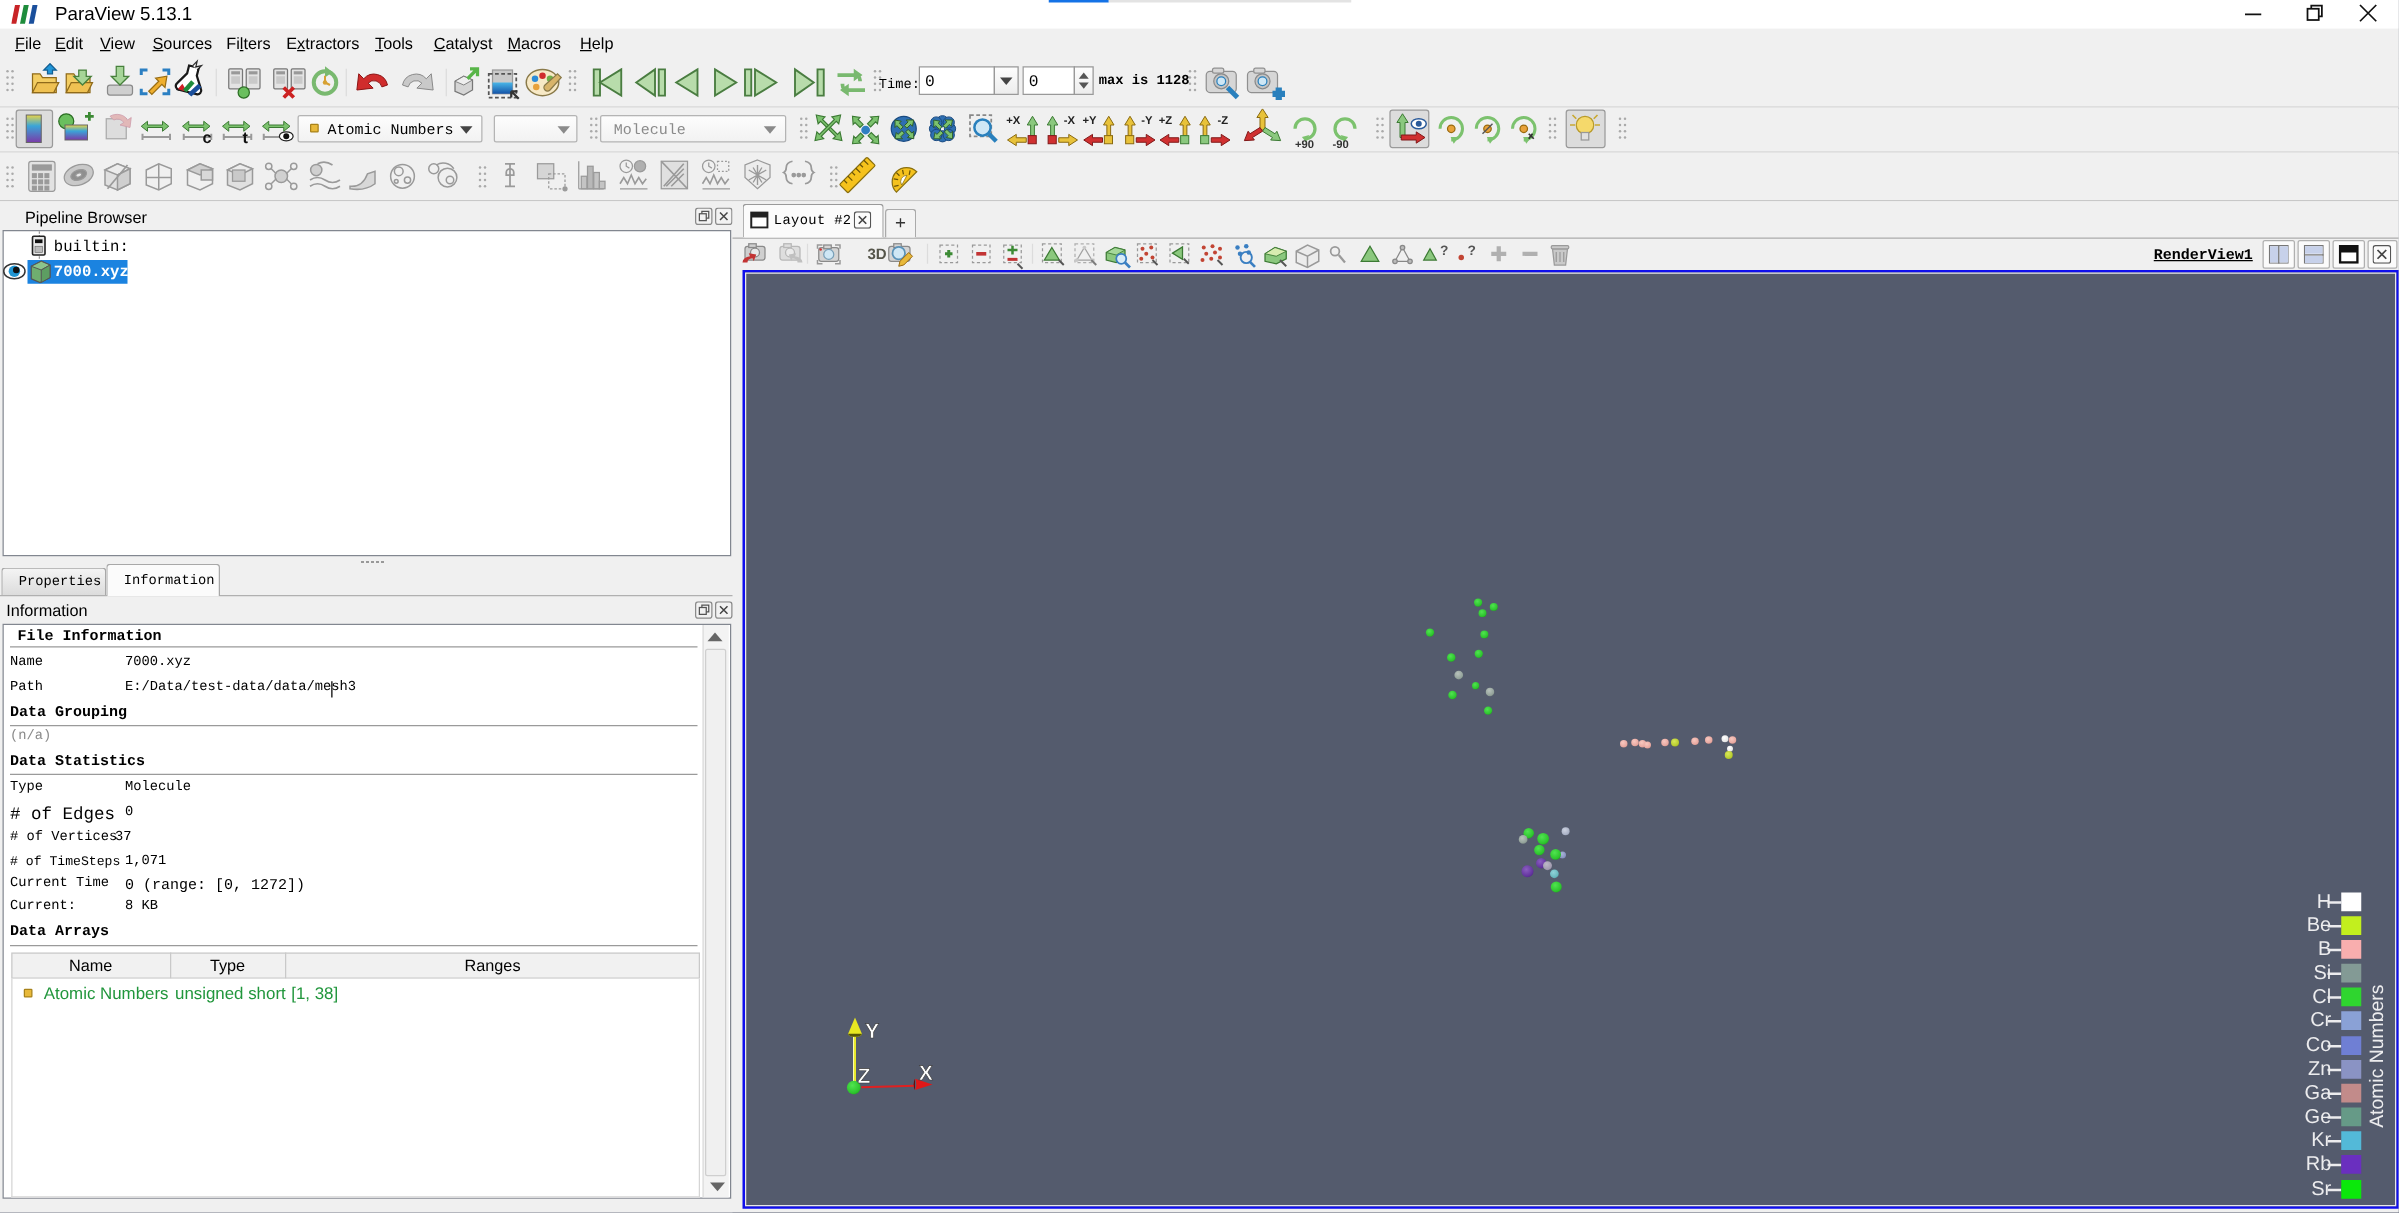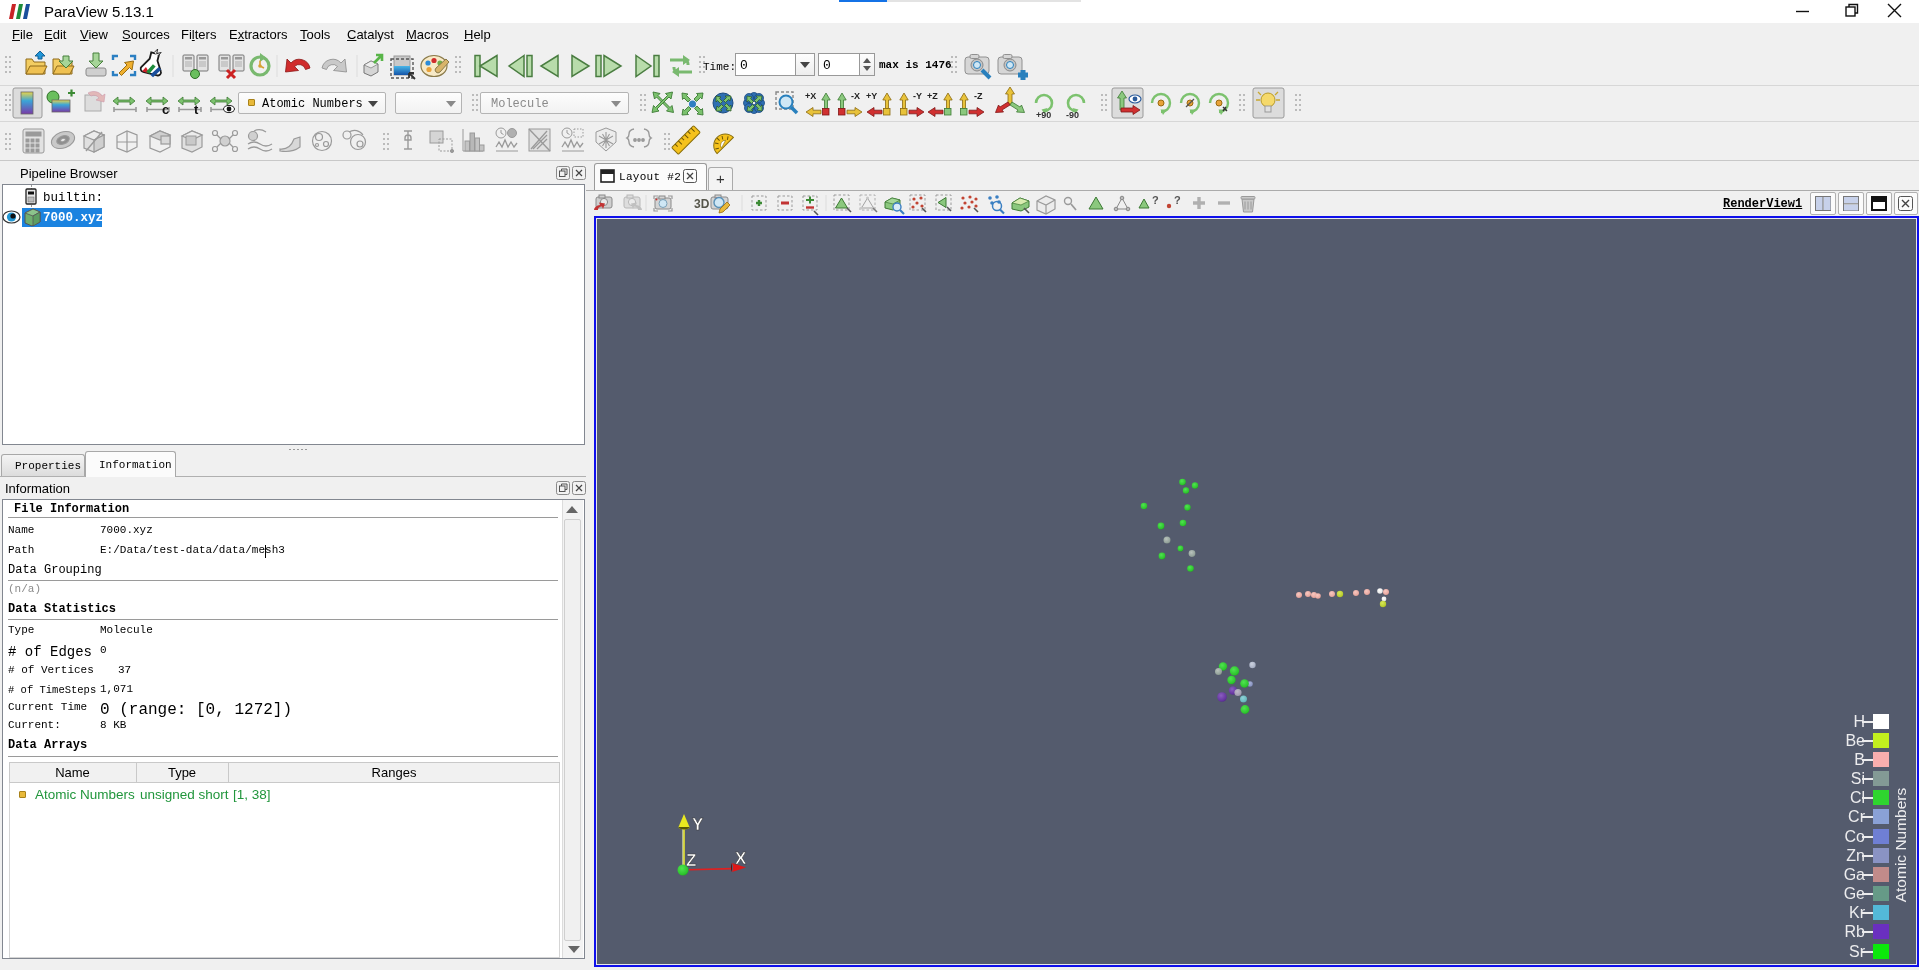--- a/index.html
+++ b/index.html
@@ -200,21 +200,21 @@
 </svg>
 <div class="abs" style="left:735px;top:53px;width:61px;height:23px;background:#fff;border:1px solid #999"></div>
 <div class="abs mono" style="left:740px;top:58px;font-size:13px">0</div>
 <div class="abs" style="left:795px;top:53px;width:20px;height:23px;background:linear-gradient(#fdfdfd,#ededed);border:1px solid #999"></div>
 <div class="abs" style="left:800px;top:62px;width:0;height:0;border-left:5px solid transparent;border-right:5px solid transparent;border-top:6px solid #444"></div>
 <div class="abs" style="left:818px;top:53px;width:42px;height:23px;background:#fff;border:1px solid #999"></div>
 <div class="abs mono" style="left:823px;top:58px;font-size:13px">0</div>
 <div class="abs" style="left:859px;top:53px;width:16px;height:23px;background:linear-gradient(#fdfdfd,#ededed);border:1px solid #999"></div>
 <div class="abs" style="left:863px;top:58px;width:0;height:0;border-left:4px solid transparent;border-right:4px solid transparent;border-bottom:5px solid #555"></div>
 <div class="abs" style="left:863px;top:66px;width:0;height:0;border-left:4px solid transparent;border-right:4px solid transparent;border-top:5px solid #555"></div>
-<div class="abs mono" style="left:879px;top:59px;font-size:11px;font-weight:bold">max is 1476</div>
+<div class="abs mono" style="left:879px;top:59px;font-size:11px;font-weight:bold">max is 1128</div>
 
 <div class="abs" style="left:0;top:87px;width:1919px;height:35px;background:#f0f0f0;border-bottom:1px solid #d7d7d7"></div>
 <svg class="abs" style="left:0;top:87px" width="1330" height="35" viewBox="0 0 1330 35">
 <defs>
 <linearGradient id="cmap" x1="0" y1="0" x2="0" y2="1">
         <stop offset="0" stop-color="#e8d44a"></stop>
         <stop offset="0.4" stop-color="#3aa5d8"></stop>
         <stop offset="1" stop-color="#7a3aa8"></stop>
       </linearGradient>
 <g id="spread">
@@ -622,35 +622,35 @@
 <path d="M20 4 l6 6 m0 -6 l-6 6" stroke="#444" stroke-width="1.2"></path>
 </svg>
 <div class="abs" style="left:2px;top:499px;width:583px;height:460px;background:#fff;border:1px solid #828790"></div>
 <div class="abs mono" style="left:14px;top:502px;font-size:12px;font-weight:bold">File Information</div>
 <div class="abs" style="left:8px;top:517px;width:550px;height:1px;background:#9a9a9a"></div>
 <div class="abs mono" style="left:8px;top:524px;font-size:11px">Name</div>
 <div class="abs mono" style="left:100px;top:524px;font-size:11px">7000.xyz</div>
 <div class="abs mono" style="left:8px;top:544px;font-size:11px">Path</div>
 <div class="abs mono" style="left:100px;top:544px;font-size:11px">E:/Data/test-data/data/mesh3</div>
 <div class="abs" style="left:265px;top:545px;width:1px;height:13px;background:#000"></div>
-<div class="abs mono" style="left:8px;top:563px;font-size:12px;font-weight:normal">Data Grouping</div>
+<div class="abs mono" style="left:8px;top:563px;font-size:12px;font-weight:bold">Data Grouping</div>
 <div class="abs" style="left:8px;top:580px;width:550px;height:1px;background:#9a9a9a"></div>
 <div class="abs mono" style="left:8px;top:583px;font-size:11px;color:#8a8a8a">(n/a)</div>
 <div class="abs mono" style="left:8px;top:602px;font-size:12px;font-weight:bold">Data Statistics</div>
 <div class="abs" style="left:8px;top:619px;width:550px;height:1px;background:#9a9a9a"></div>
 <div class="abs mono" style="left:8px;top:624px;font-size:11px">Type</div>
 <div class="abs mono" style="left:100px;top:624px;font-size:11px">Molecule</div>
 <div class="abs mono" style="left:8px;top:644px;font-size:14px"># of Edges</div>
 <div class="abs mono" style="left:100px;top:644px;font-size:11px">0</div>
 <div class="abs mono" style="left:8px;top:664px;font-size:11px"># of Vertices</div>
-<div class="abs mono" style="left:118px;top:664px;font-size:11px">37</div>
+<div class="abs mono" style="left:92px;top:664px;font-size:11px">37</div>
 <div class="abs mono" style="left:8px;top:684px;font-size:10.5px"># of TimeSteps</div>
 <div class="abs mono" style="left:100px;top:683px;font-size:11px">1,071</div>
 <div class="abs mono" style="left:8px;top:701px;font-size:11px">Current Time</div>
-<div class="abs mono" style="left:100px;top:701px;font-size:16px">0 (range: [0, 1272])</div>
+<div class="abs mono" style="left:100px;top:701px;font-size:12px">0 (range: [0, 1272])</div>
 <div class="abs mono" style="left:8px;top:719px;font-size:11px">Current:</div>
 <div class="abs mono" style="left:100px;top:719px;font-size:11px">8 KB</div>
 <div class="abs mono" style="left:8px;top:738px;font-size:12px;font-weight:bold">Data Arrays</div>
 <div class="abs" style="left:8px;top:756px;width:550px;height:1px;background:#9a9a9a"></div>
 <div class="abs" style="left:9px;top:762px;width:551px;height:21px;background:#f1f1f1;border:1px solid #c9c9c9"></div>
 <div class="abs" style="left:136px;top:762px;width:1px;height:21px;background:#c9c9c9"></div>
 <div class="abs" style="left:228px;top:762px;width:1px;height:21px;background:#c9c9c9"></div>
 <div class="abs" style="left:9px;top:765px;width:127px;text-align:center;font-size:13px">Name</div>
 <div class="abs" style="left:136px;top:765px;width:92px;text-align:center;font-size:13px">Type</div>
 <div class="abs" style="left:228px;top:765px;width:332px;text-align:center;font-size:13px">Ranges</div>

